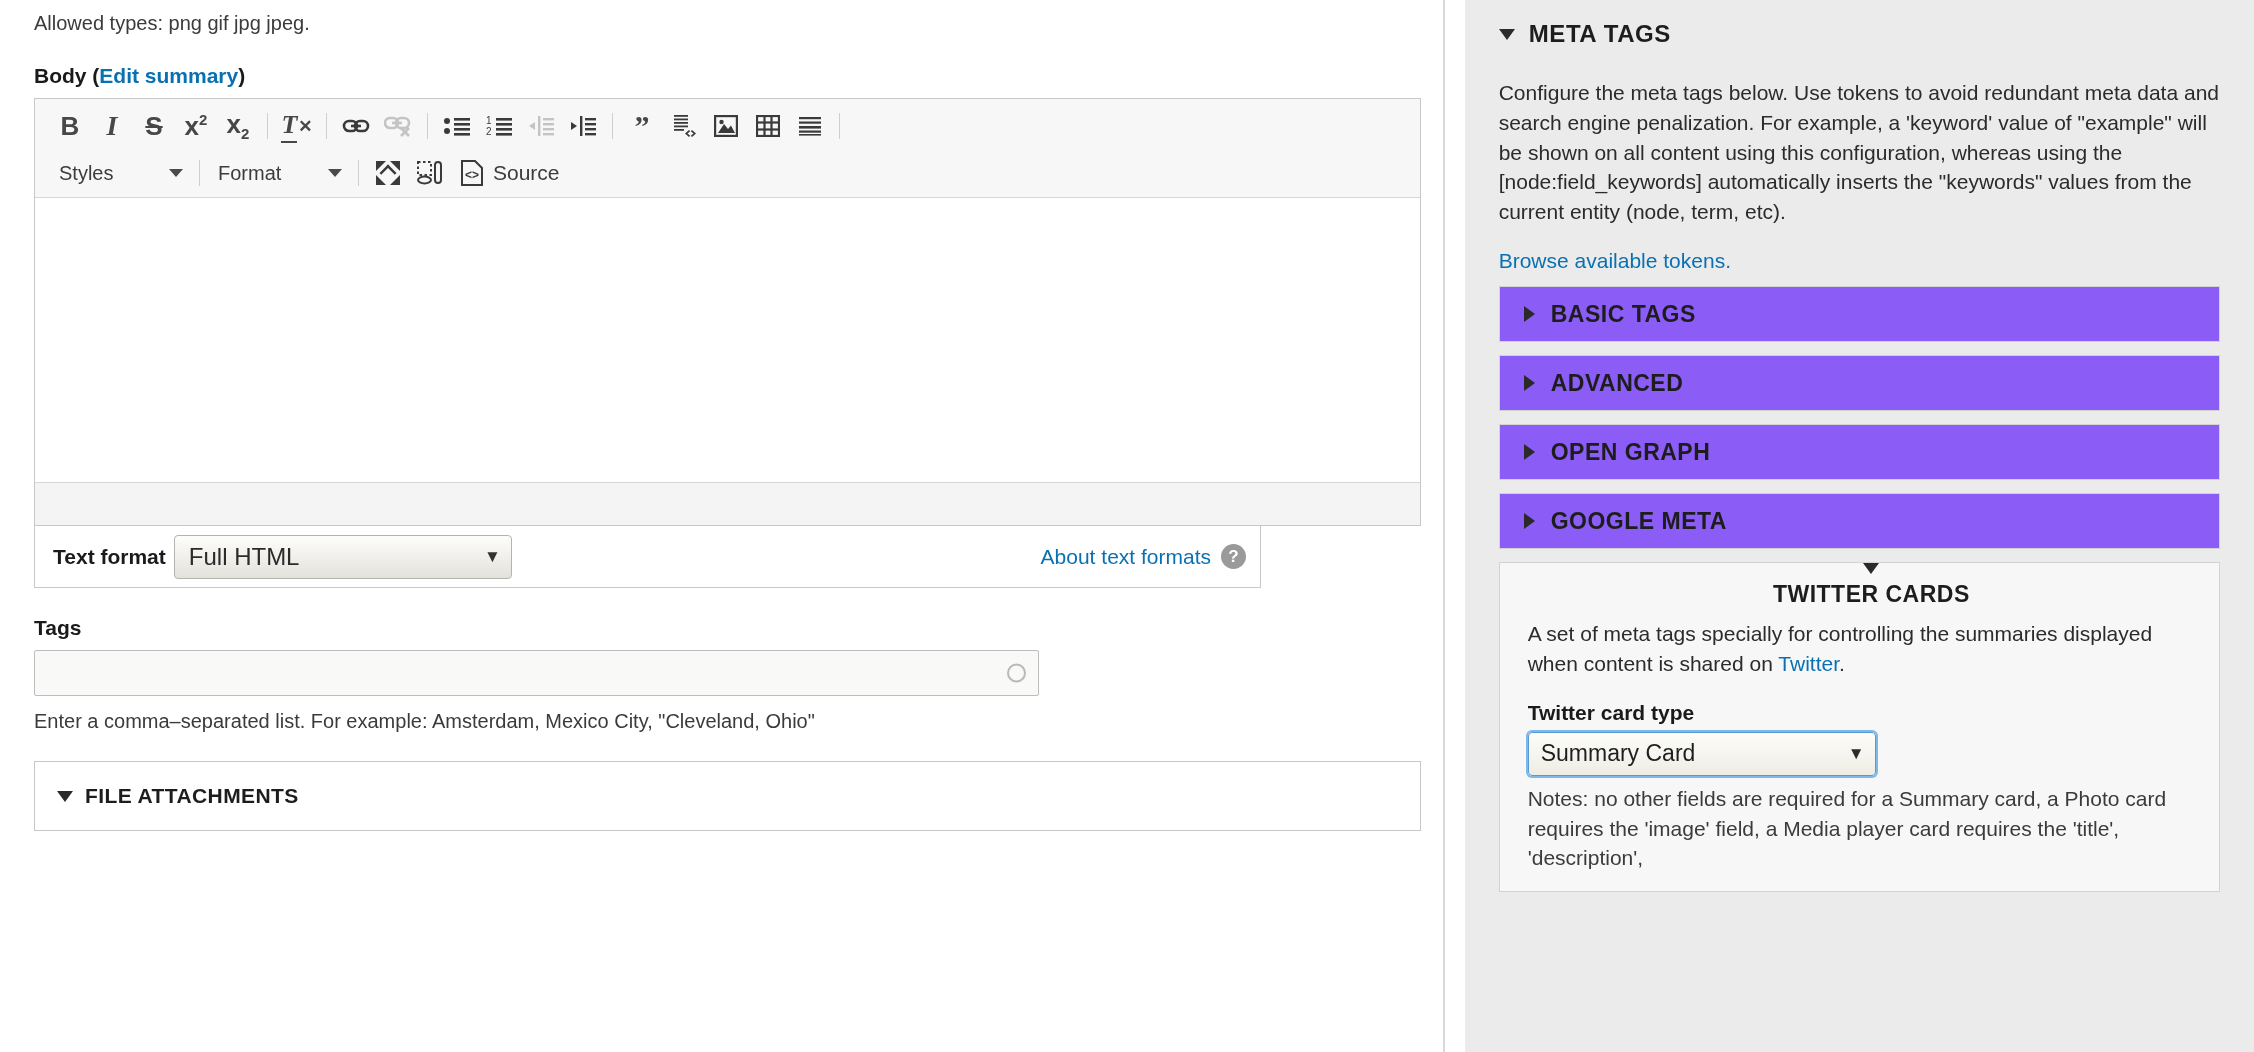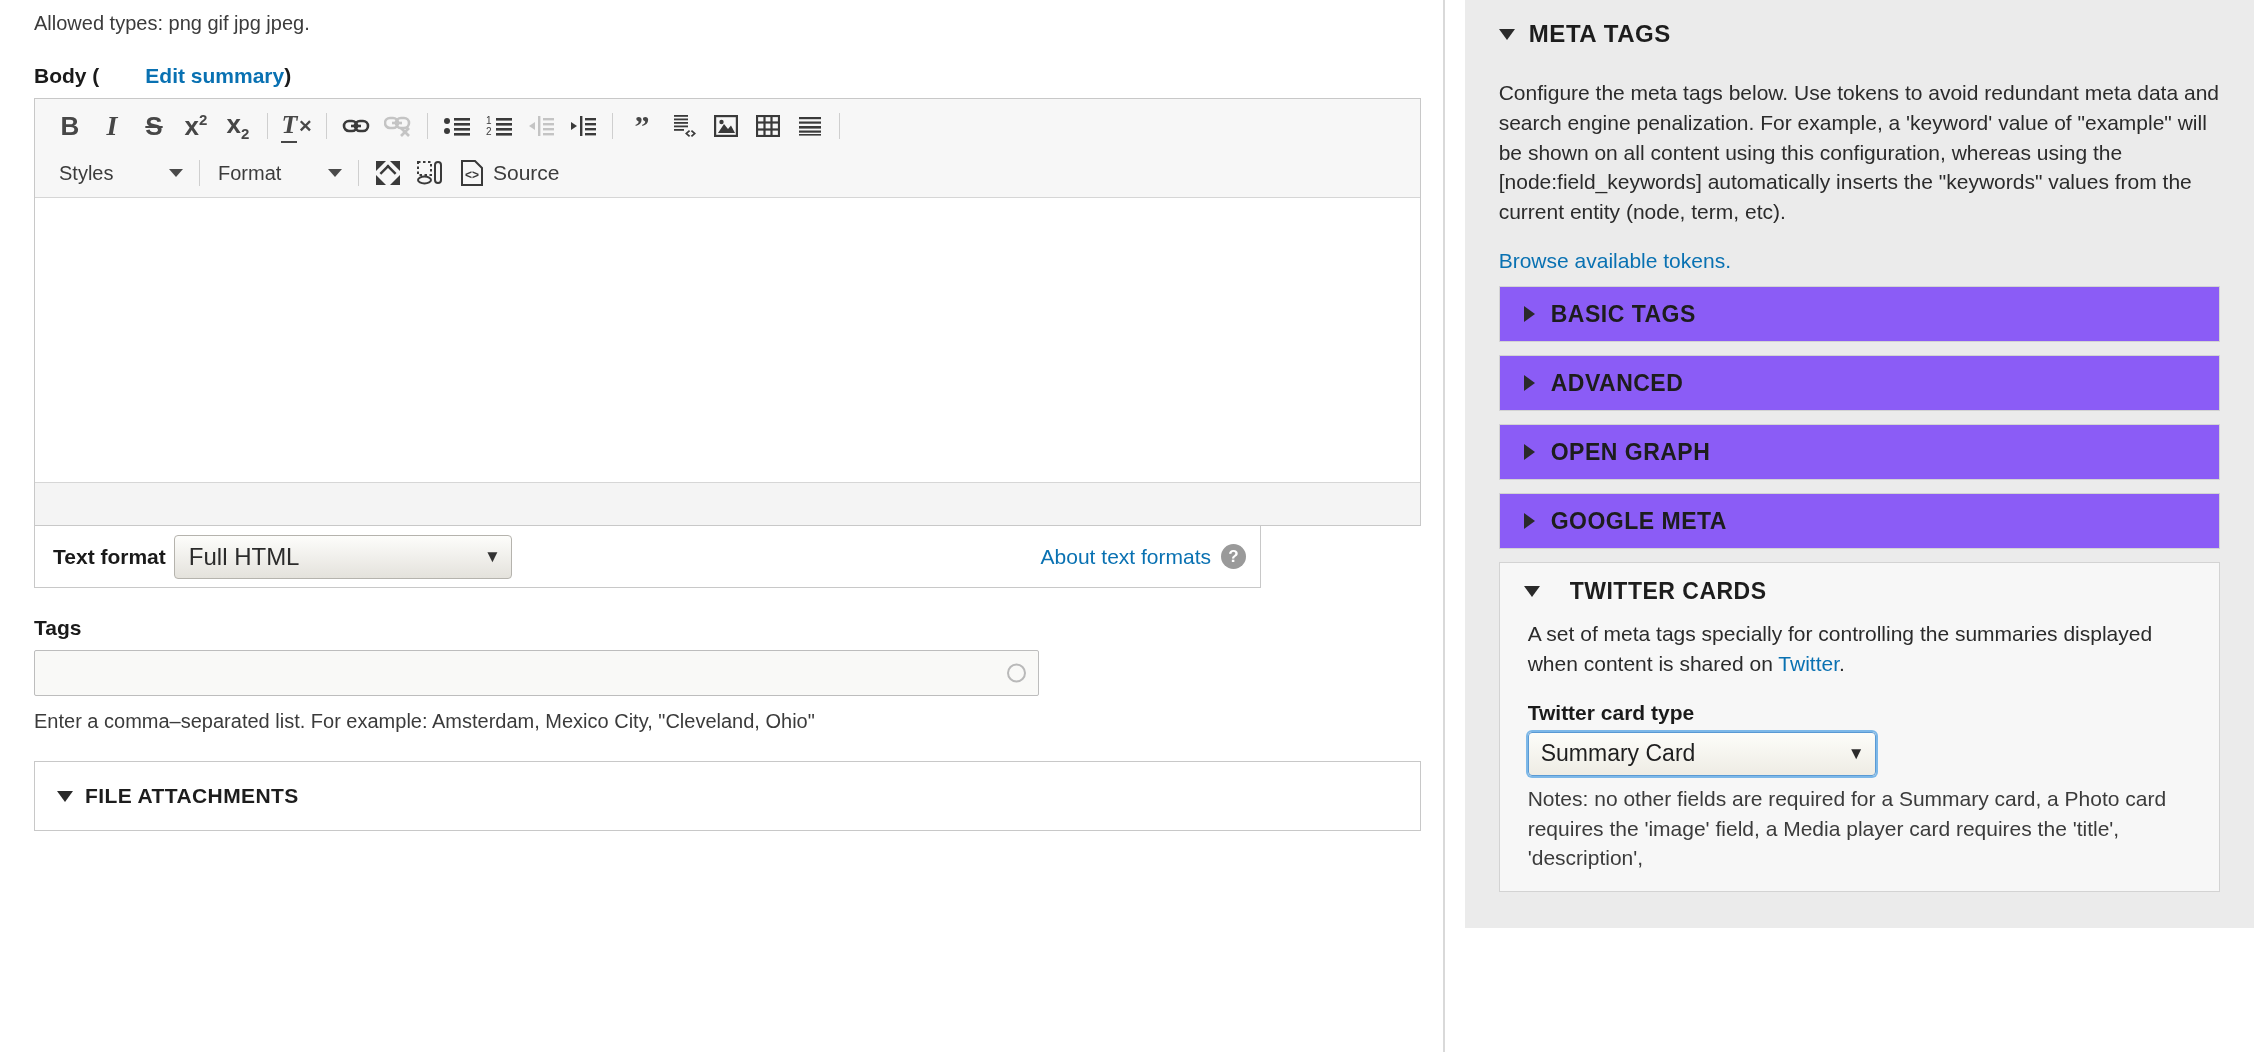--- a/index.html
+++ b/index.html
@@ -21,21 +21,21 @@
     background: #ffffff;
     position: relative;
     padding: 0 0 0 34px;
   }
   .allowed-types {
     font-size: 20px; color: #3b3b3b; padding-top: 10px; line-height: 1.3;
   }
   .body-label {
     margin-top: 28px; font-size: 21px; font-weight: bold; color: #1a1a1a;
   }
-  .body-label a { color: #0971b2; text-decoration: none; font-weight: bold; margin-left: 46px; }
+  .body-label a { color: #0971b2; text-decoration: none; font-weight: bold; }
 
   
   .ck-wrap {
     margin-top: 10px;
     width: 1387px;
     border: 1px solid #c8c8c8;
     background: #fff;
   }
   .ck-toolbar {
     background: #f7f7f7;
@@ -138,21 +138,21 @@
   .tri-right {
     width: 0; height: 0; border-top: 8px solid transparent; border-bottom: 8px solid transparent;
     border-left: 11px solid #2a2a2a;
   }
 
   
   .col-divider { width: 14px; height: 1052px; background: #ffffff; border-left: 2px solid #d9d9d9; }
 
   
   .right-col {
-    width: 792px; height: 928px;
+    width: 792px; height: 1052px;
     background: #ebebeb;
     padding: 0 34px 0 34px;
     position: relative;
     overflow: hidden;
     margin-left: 8px;
   }
   .meta-title {
     display: flex; align-items: center; gap: 14px;
     padding-top: 20px;
     font-size: 24px; font-weight: bold; letter-spacing: .6px; color: #1d1d1d;
@@ -171,22 +171,22 @@
     display: flex; align-items: center; gap: 16px;
     padding-left: 24px;
     font-size: 23px; font-weight: bold; letter-spacing: .5px; color: #1d1d1d;
     cursor: pointer;
   }
   .acc-open {
     margin-top: 13px; background: #f7f7f7; border: 1px solid #d3d3d3;
     padding: 0 0 18px 0;
   }
   .acc-open .acc-head {
-    height: 56px; display: flex; align-items: center; gap: 30px; padding-left: 24px;
-    font-size: 23px; font-weight: bold; letter-spacing: .5px; color: #1d1d1d; cursor: pointer;
+    height: 56px; display: flex; align-items: center; gap: 7px; padding-left: 24px;
+    font-size: 23px; font-weight: bold; letter-spacing: .5px; color: #1d1d1d; cursor: pointer; flex-direction: column;
   }
   .acc-body { padding: 0 26px 0 28px; }
   .acc-p { font-size: 21px; line-height: 1.42; color: #2b2b2b; }
   .acc-p a { color: #0971b2; text-decoration: none; }
   .field-label { margin-top: 22px; font-size: 21px; font-weight: bold; color: #1a1a1a; }
   .sel-focus {
     margin-top: 7px;
     width: 348px; height: 44px;
     border: 1px solid #5a9ad4;
     border-radius: 4px;

